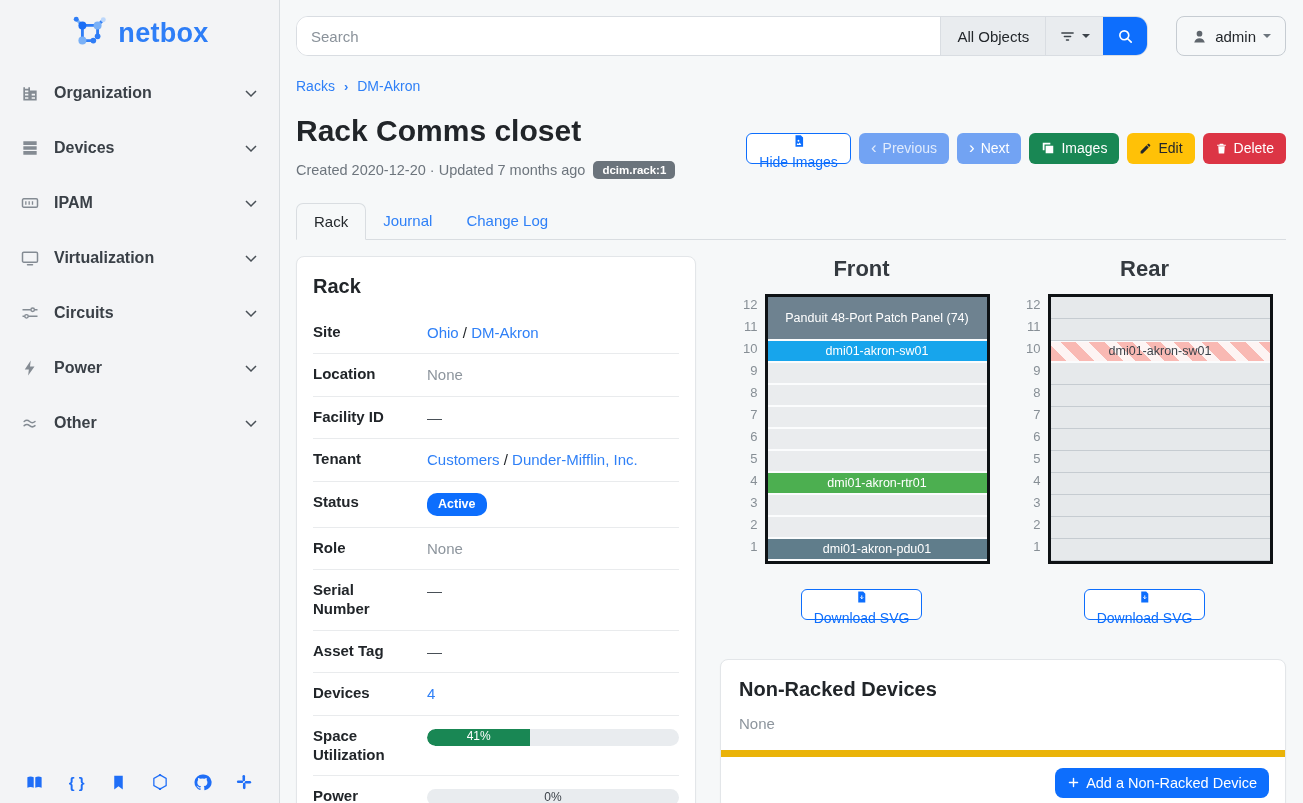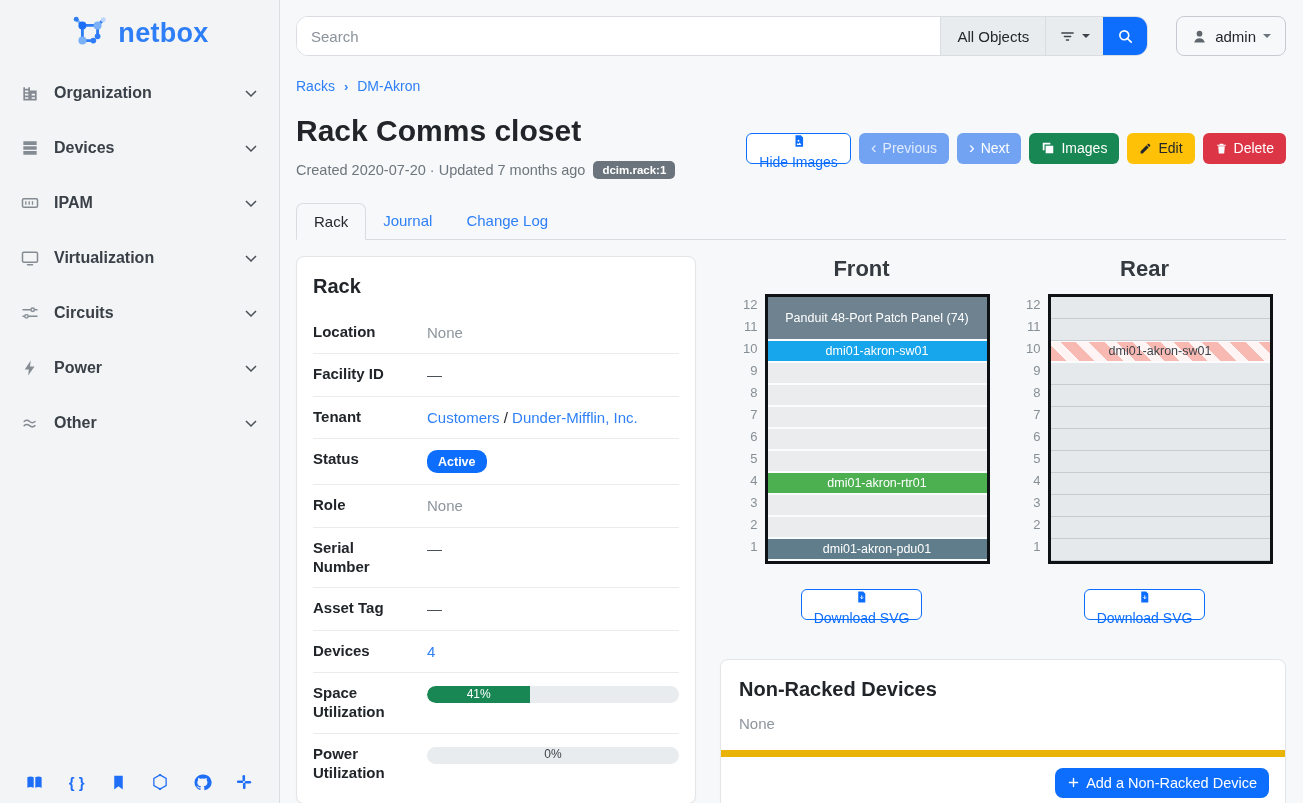--- a/index.html
+++ b/index.html
@@ -292,21 +292,21 @@
   <div class="breadcrumb">
     <a>Racks</a>
     <span class="crumb-sep">›</span>
     <a>DM-Akron</a>
   </div>
 
   <div class="header-row">
     <div>
       <h1 class="page-title">Rack Comms closet</h1>
       <div class="meta-line">
-        <span>Created 2020-07-20 · Updated 7 months ago</span>
+        <span>Created 2020-12-20 · Updated 7 months ago</span>
         <span class="id-badge">dcim.rack:1</span>
       </div>
     </div>
     <div class="actions">
       <button class="btn btn-outline">
         <span>
             <svg width="14" height="14" viewBox="0 0 24 24" fill="currentColor">
               <path d="M6 2h9l4 4v16H6V2zm3.5 9.5a1.6 1.6 0 103.2 0 1.6 1.6 0 00-3.2 0zM8 19h8l-2.8-4.4-2 2.6-1.4-1.7L8 19z"></path>
             </svg>
           </span>
@@ -352,20 +352,28 @@
     <a class="tab">Journal</a>
     <a class="tab">Change Log</a>
   </div>
 
   <div class="content-row">
 
     <div class="left-col">
       <div class="card rack-card">
         <div class="card-title">Rack</div>
         <div class="kv-table">
+          <div class="kv-row">
+            <div class="kv-label">Site</div>
+            <div class="kv-value">
+              <a>Ohio</a>
+              <span>/</span>
+              <a>DM-Akron</a>
+            </div>
+          </div>
           <div class="kv-row">
             <div class="kv-label">Location</div>
             <div class="kv-value muted">None</div>
           </div>
           <div class="kv-row">
             <div class="kv-label">Facility ID</div>
             <div class="kv-value dash">—</div>
           </div>
           <div class="kv-row">
             <div class="kv-label">Tenant</div>

